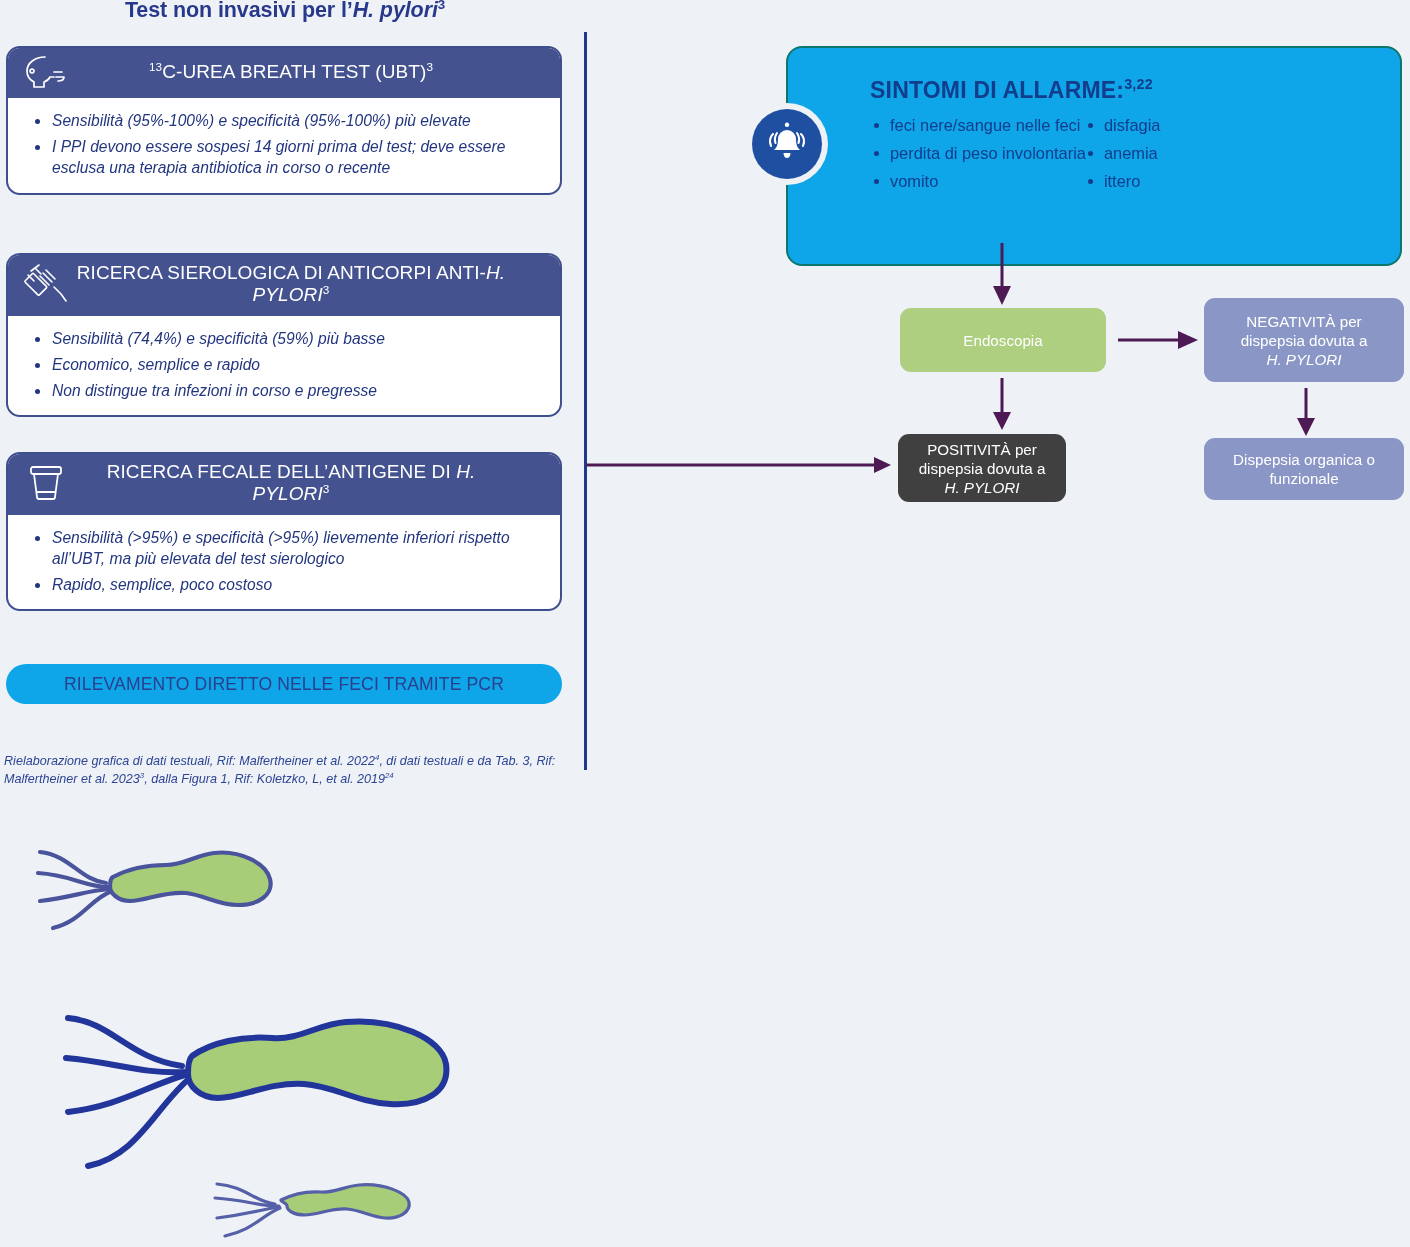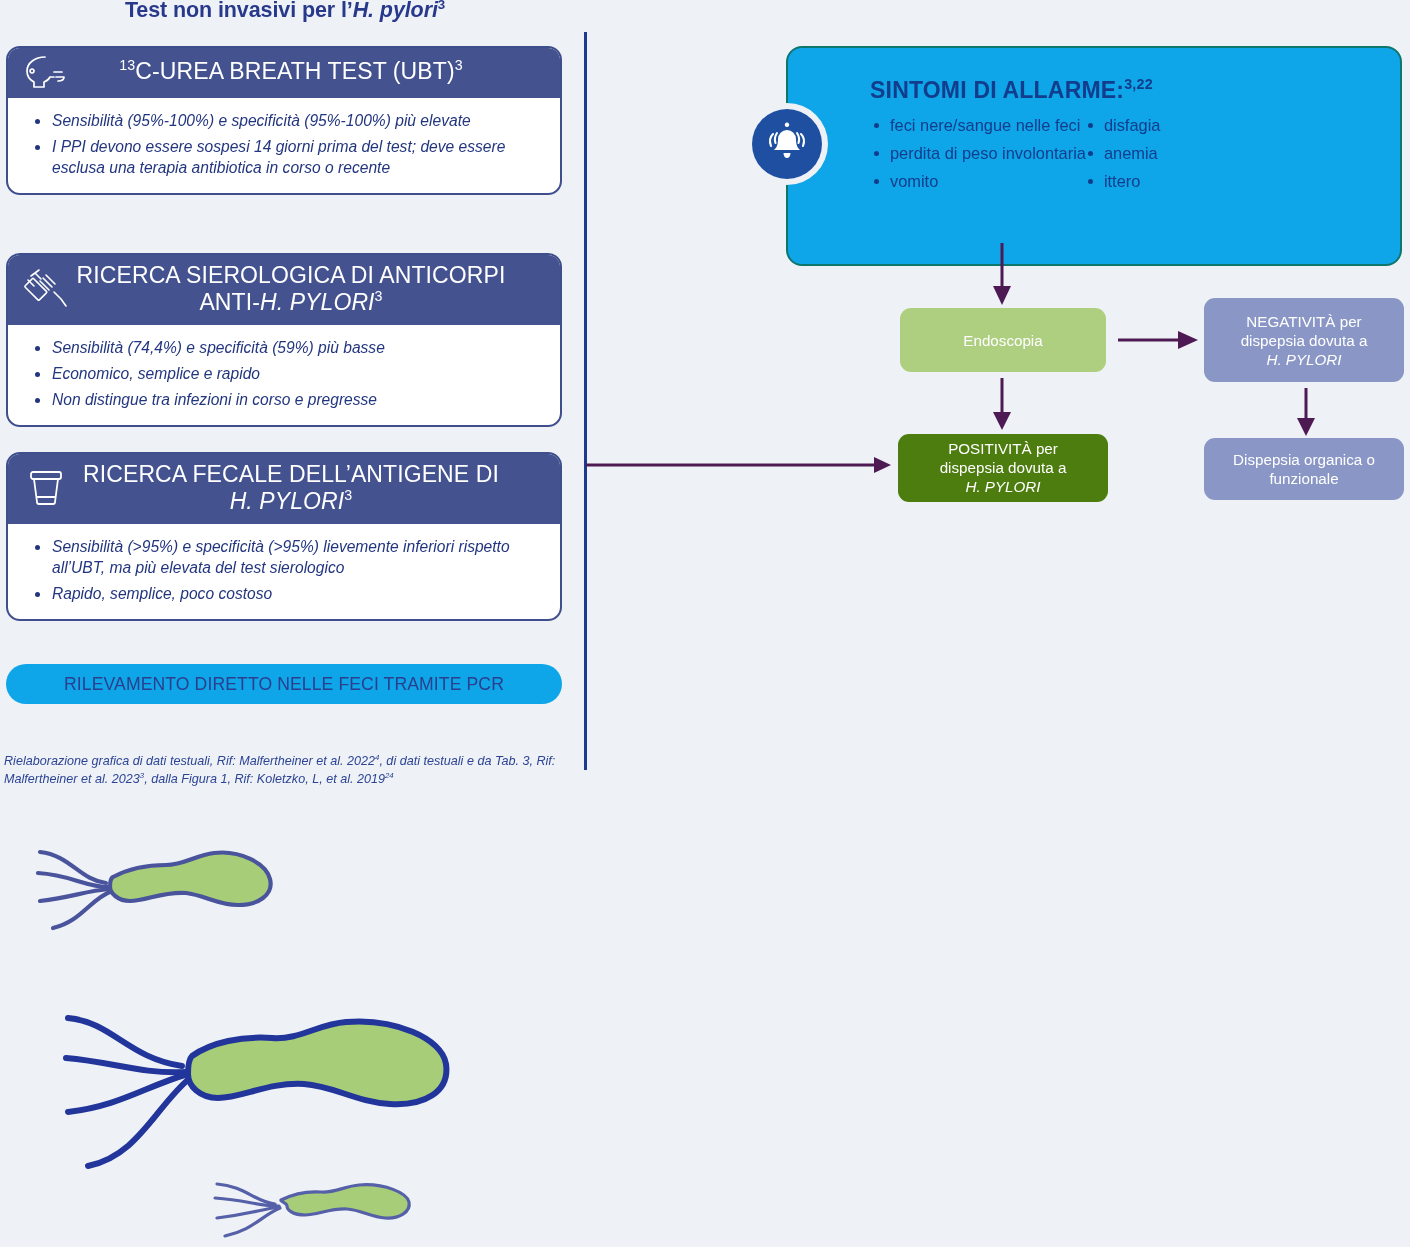--- a/index.html
+++ b/index.html
@@ -61,21 +61,21 @@
   .card-header-icon {
     width: 56px;
     flex: 0 0 56px;
     display: flex;
     align-items: center;
     justify-content: center;
   }
   .card-header-title {
     flex: 1;
     text-align: center;
-    font-size: 23px;
+    font-size: 19px;
     line-height: 1.18;
     letter-spacing: 0.1px;
     padding-right: 42px;
   }
   .card-header-title .ital { font-style: italic; }
   .card-body {
     padding: 13px 18px 14px 22px;
   }
   .bullet-list {
     margin: 0;
@@ -235,23 +235,22 @@
   .flow-box .ital { font-style: italic; }
   #box-endoscopia {
     left: 900px; top: 308px; width: 206px; height: 64px;
     background: #aece80;
   }
   #box-negativita {
     left: 1204px; top: 298px; width: 200px; height: 84px;
     background: #8a97c6;
   }
   #box-positivita {
-    left: 898px; top: 434px; width: 210px; height: 68px;
-    background: #4d7c0f;
-    align-items: flex-end;
+    left: 898px; top: 434px; width: 168px; height: 68px;
+    background: #404040;
   }
   #box-dispepsia {
     left: 1204px; top: 438px; width: 200px; height: 62px;
     background: #8a97c6;
     align-items: center;
   }
 
   .flow-arrow { position: absolute; }
   #arrow-alarm-endo  { left: 986px; top: 243px;  width: 32px; height: 62px; }
   #arrow-endo-pos    { left: 986px; top: 378px;  width: 32px; height: 52px; }

